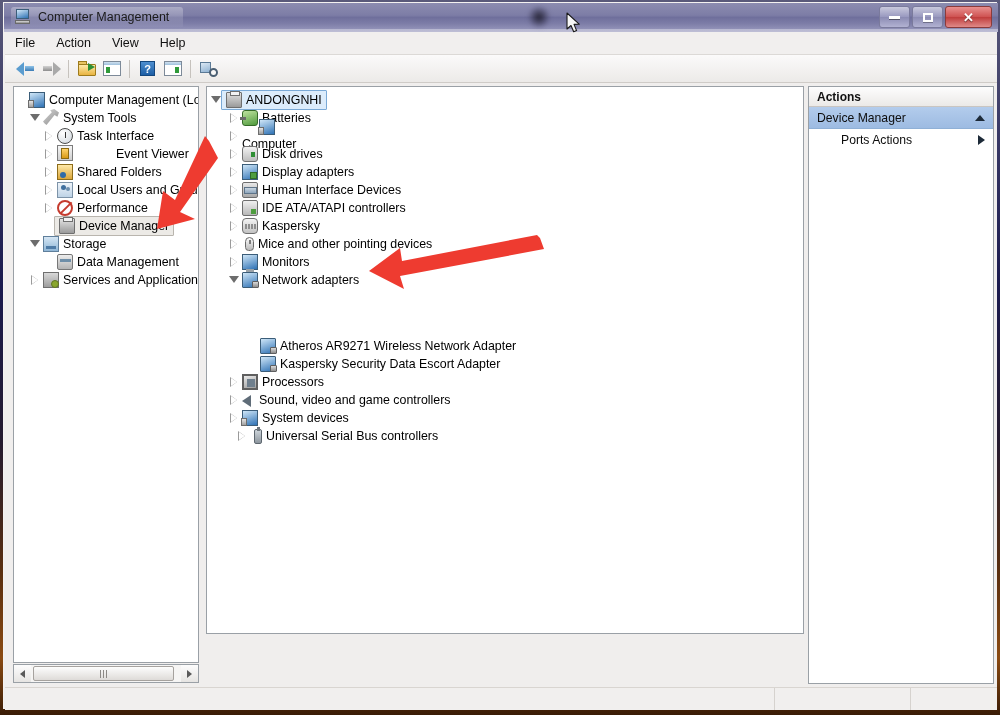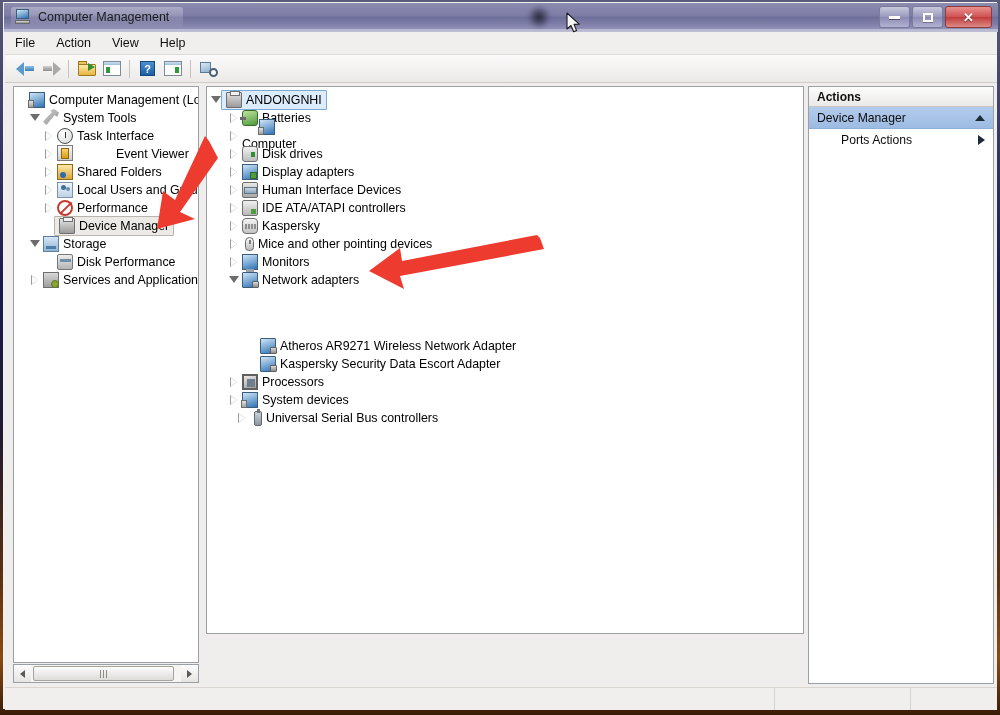--- a/index.html
+++ b/index.html
@@ -323,21 +323,21 @@
             <span class="exp open"></span>
             <span style="display: flex; align-items: center;">
               <span class="ticon i-storage"></span>
               <span class="lbl">Storage</span>
             </span>
           </div>
           <div class="row" style="padding-left: 30px;">
             <span class="exp "></span>
             <span style="display: flex; align-items: center;">
               <span class="ticon i-disk"></span>
-              <span class="lbl">Disk Performance</span>
+              <span class="lbl">Data Management</span>
             </span>
           </div>
           <div class="row" style="padding-left: 16px;">
             <span class="exp collapsed"></span>
             <span style="display: flex; align-items: center;">
               <span class="ticon i-services"></span>
               <span class="lbl">Services and Applications</span>
             </span>
           </div>
         </div>
@@ -447,20 +447,27 @@
             <span style="display: flex; align-items: center;">
               <span class="ticon i-net"></span>
               <span class="lbl">Kaspersky Security Data Escort Adapter</span>
             </span>
           </div>
           <div class="row" style="padding-left: 22px;">
             <span class="exp collapsed"></span>
             <span style="display: flex; align-items: center;">
               <span class="ticon i-cpu"></span>
               <span class="lbl">Processors</span>
+            </span>
+          </div>
+          <div class="row" style="padding-left: 22px;">
+            <span class="exp collapsed"></span>
+            <span style="display: flex; align-items: center;">
+              <span class="ticon i-sound"></span>
+              <span class="lbl">Sound, video and game controllers</span>
             </span>
           </div>
           <div class="row" style="padding-left: 22px;">
             <span class="exp collapsed"></span>
             <span style="display: flex; align-items: center;">
               <span class="ticon i-sysdev"></span>
               <span class="lbl">System devices</span>
             </span>
           </div>
           <div class="row" style="padding-left: 30px;">

